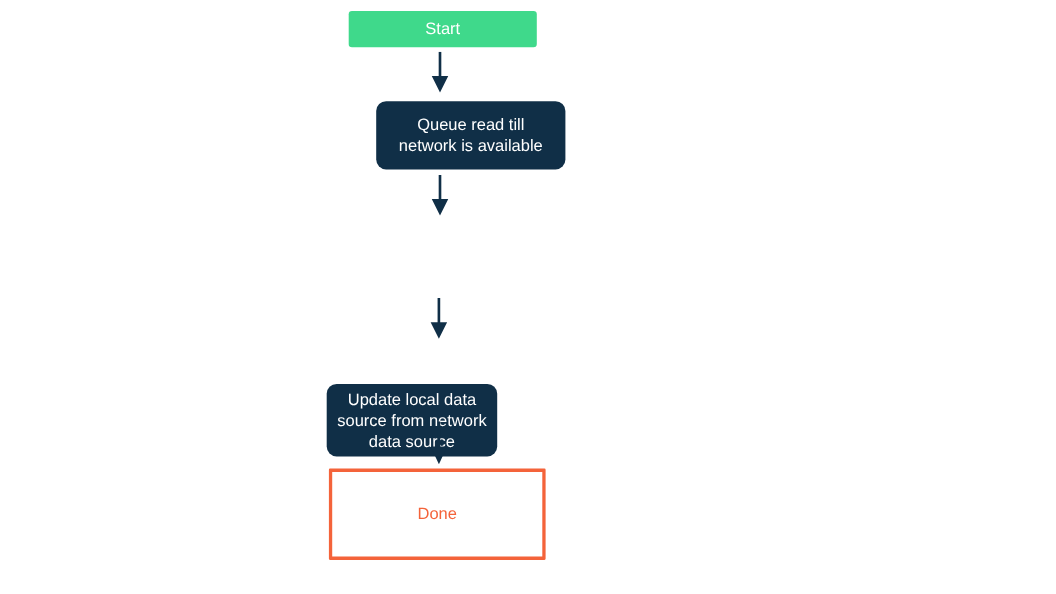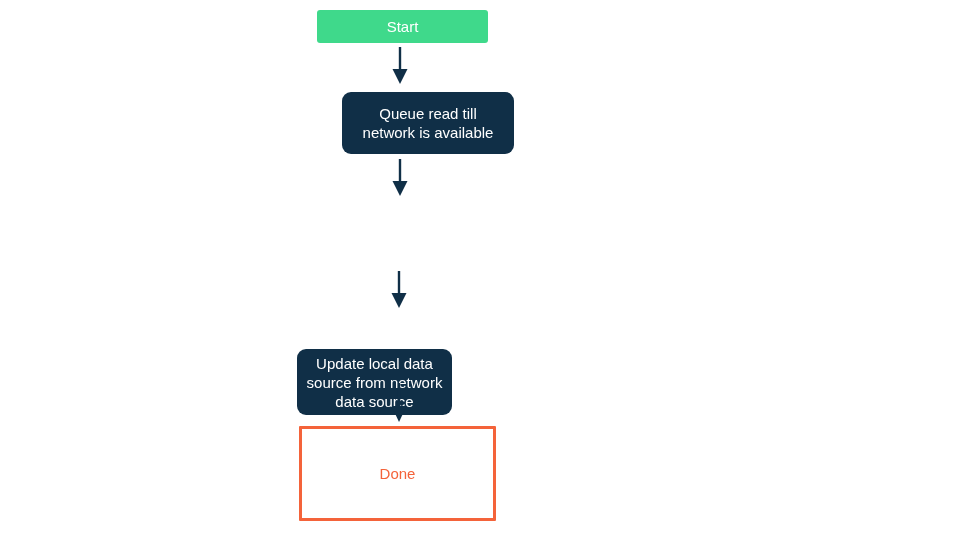--- a/index.html
+++ b/index.html
@@ -52,21 +52,21 @@
     font-size: 15px;
   }
   .node-p1 { left: 314px; top: 92px;  width: 172px; height: 62px; margin-left: 28px; }
   .node-p2 { left: 314px; top: 202px; width: 172px; height: 65px; }
   .node-p3 { left: 297px; top: 313px; width: 155px; height: 66px; margin-top: 36px; }
   
   .node-done {
     left: 299px;
     top: 426px;
     width: 197px;
-    height: 95px;
+    height: 83px;
     background: #ffffff;
     border: 3px solid #F4633A;
     border-radius: 1px;
     color: #F4633A;
     font-size: 15px;
   }
   
   .arrow {
     position: absolute;
     overflow: visible;

